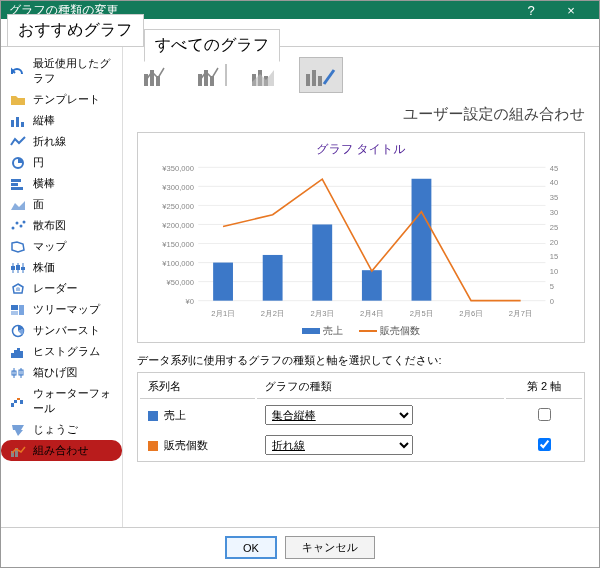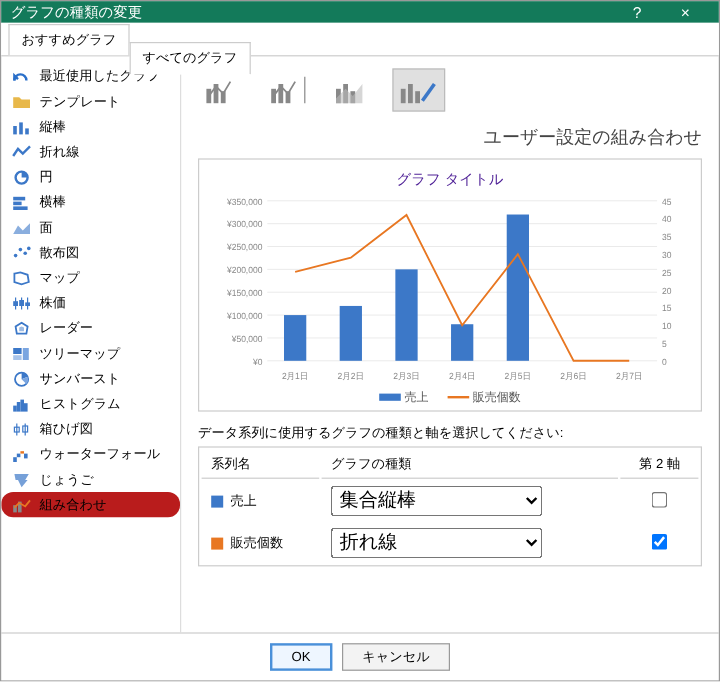--- a/index.html
+++ b/index.html
@@ -2,45 +2,45 @@
 <html><head>
 <meta charset="utf-8">
 <style>
 * { box-sizing: border-box; margin: 0; padding: 0; }
 body { font-family: "Yu Gothic UI", "Meiryo", sans-serif; font-size: 11px; background: #fff; }
 .dialog { width: 600px; height: 568px; border: 1px solid #999; display: flex; flex-direction: column; }
 .titlebar { background: #137a5a; color: #fff; height: 18px; display: flex; align-items: center; padding: 0 8px; }
 .titlebar .title { flex: 1; font-size: 12px; }
 .titlebar .btn { width: 40px; height: 30px; display: flex; align-items: center; justify-content: center; cursor: pointer; font-size: 13px; }
 .tabs { display: flex; border-bottom: 1px solid #ccc; height: 28px; align-items: flex-end; padding-left: 6px; background:#fff; }
-.tab { padding: 5px 10px; border: 1px solid #ccc; border-bottom: none; margin-right: 0; background: #fff; cursor: pointer; font-size:11px; position:relative; }
+.tab { padding: 5px 10px; border: 1px solid #ccc; border-bottom: none; margin-right: 0; background: #fff; cursor: pointer; font-size:16px; position:relative; }
 .tab.active { border-bottom: 1px solid #fff; z-index:2; top:16px; }
 .body { flex: 1; display: flex; overflow: hidden; }
-.sidebar { width: 150px; border-right: 1px solid #ddd; padding: 6px 0; overflow-y: auto; }
+.sidebar { width: 122px; border-right: 1px solid #ddd; padding: 6px 0; overflow-y: auto; }
 .side-item { display: flex; align-items: center; padding: 3px 8px; cursor: pointer; gap: 6px; }
 .side-item.selected { background: #b91c1c; border-radius: 10px; }
 .side-icon { width: 18px; height: 14px; display:inline-flex; align-items:center; justify-content:center; }
 .side-icon svg { width:18px; height:14px; }
 .main { flex: 1; padding: 10px 14px; overflow: auto; }
 .typerow { display: flex; gap: 10px; margin-bottom: 12px; }
 .type-btn { width: 44px; height: 36px; border: 1px solid transparent; display:flex; align-items:center; justify-content:center; cursor:pointer; }
 .type-btn.selected { background: #e0e0e0; border:1px solid #bbb; }
 .type-btn svg { width:34px; height:26px; }
 .sec-title { font-size: 15px; color: #444; margin-bottom: 8px; text-align: right; }
 .chart-box { border: 1px solid #ccc; padding: 8px 6px 4px; margin-bottom: 10px; }
 .chart-title { text-align: center; color: #4c1d95; font-size: 12px; margin-bottom: 4px; }
 .chart-svg { width: 100%; height: 160px; display:block; }
 .legend { display:flex; justify-content:center; gap:16px; font-size:10px; color:#555; margin-top:2px;}
 .legend .sw { display:inline-block; width:18px; height:6px; vertical-align:middle; margin-right:3px;}
 .series-label { font-size:11px; margin-bottom:4px; }
 .series-table { border:1px solid #ccc; width:100%; }
 .series-table th, .series-table td { text-align:left; padding:4px 8px; font-weight:normal; font-size:11px; }
 .series-table thead th { border-bottom:1px solid #ccc; }
 .series-table .sw2 { display:inline-block; width:10px; height:10px; margin-right:6px; vertical-align:middle;}
-.series-table select { width:176px; font-size:16px; padding:2px; }
+.series-table select { width:148px; font-size:11px; padding:2px;text-decoration:underline; }
 .series-table .chk { text-align:center; }
 .footer { border-top:1px solid #ccc; padding:8px 10px; display:flex; justify-content:center; gap:8px; }
 .footer button { padding:3px 16px; font-size:11px; border:1px solid #999; background:#f3f3f3; cursor:pointer;}
 .footer button.ok { border:2px solid #4a90d9; background:#eef6ff; }
 </style>
 </head>
 <body>
 
 <div class="dialog">
   <div class="titlebar">

